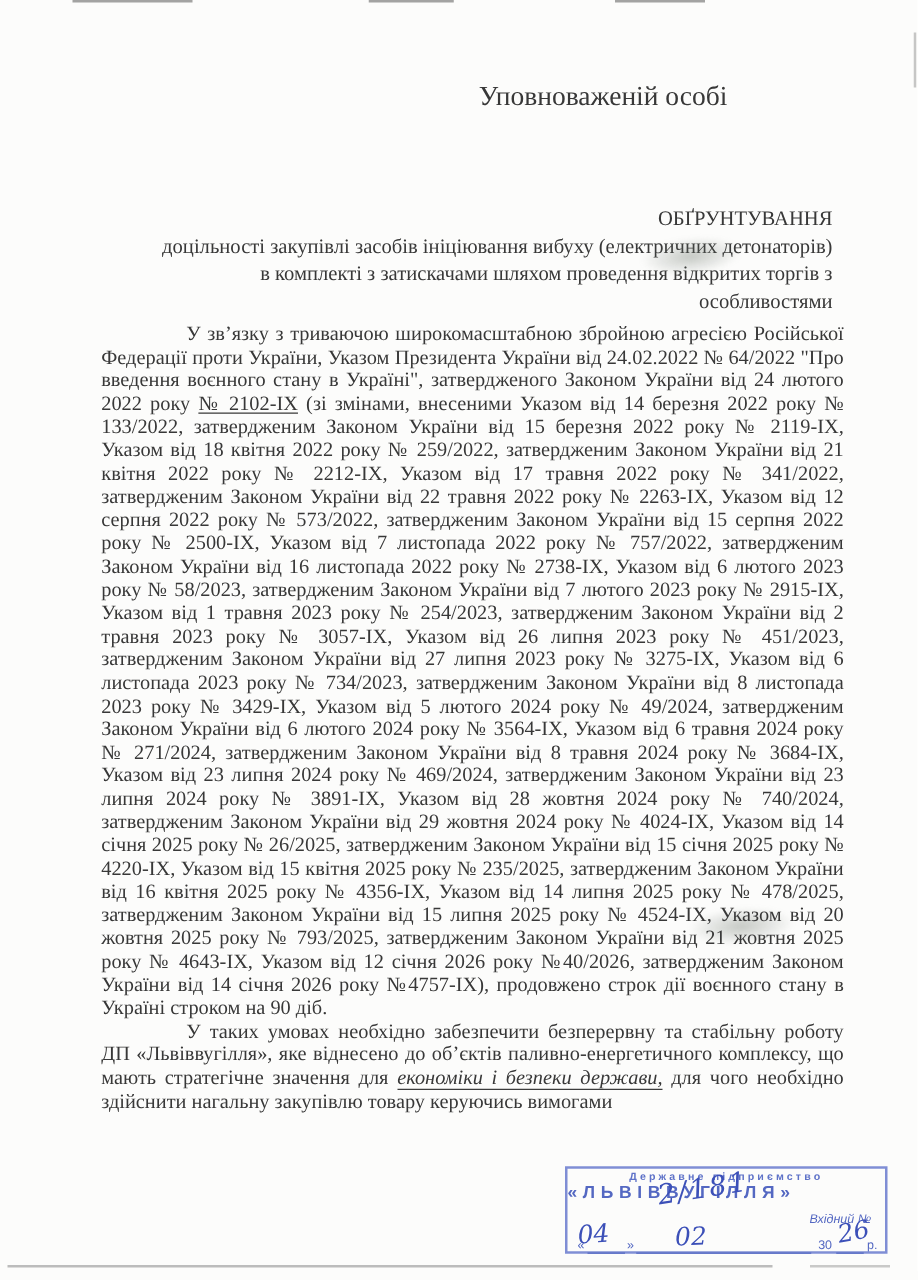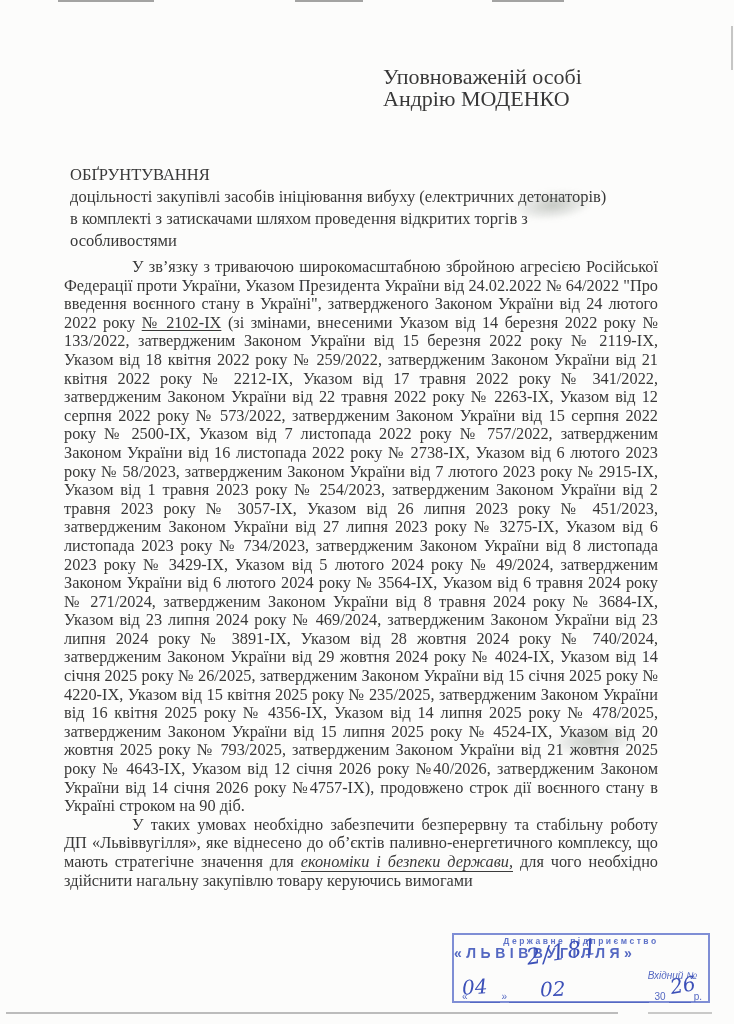--- a/index.html
+++ b/index.html
@@ -21,26 +21,26 @@
 
   
   .recipient {
     position:absolute; left:383px; top:66px;
     font-size:22px; line-height:22px; white-space:nowrap;
   }
 
   
   .title {
     position:absolute; left:70px; top:164px; width:596px;
-    text-align:left; font-size:16.5px; line-height:22px;
+    text-align:right; font-size:16.5px; line-height:22px;
   }
 
   
   .body-text {
-    position:absolute; left:64px; top:258px; width:594px;
+    position:absolute; left:81px; top:258px; width:594px;
     font-size:16.3px; line-height:18.6px; text-align:justify;
   }
   .body-text p { margin:0; text-indent:68px; }
   .u-law { text-decoration:underline; text-underline-offset:2px; }
   .u-pen { border-bottom:1.6px solid #3c3c3c;font-style:italic; }
 
   
   .smudge {
     position:absolute; border-radius:50%;
     background:radial-gradient(ellipse, rgba(105,115,105,.38) 0%, rgba(105,115,105,0) 70%);
@@ -88,21 +88,20 @@
 
 <div class="page">
 
   <div class="edge e1"></div>
   <div class="edge e2"></div>
   <div class="edge e3"></div>
   <div class="edge e4"></div>
 
   <div class="recipient">
     <div>Уповноваженій особі</div>
-    <div>Андрію МОДЕНКО</div>
   </div>
 
   <div class="title">
     <div>ОБҐРУНТУВАННЯ</div>
     <div>доцільності закупівлі засобів ініціювання вибуху (електричних детонаторів)</div>
     <div>в комплекті з затискачами  шляхом проведення відкритих торгів з</div>
     <div>особливостями</div>
   </div>
 
   <div class="smudge s-title"></div>

